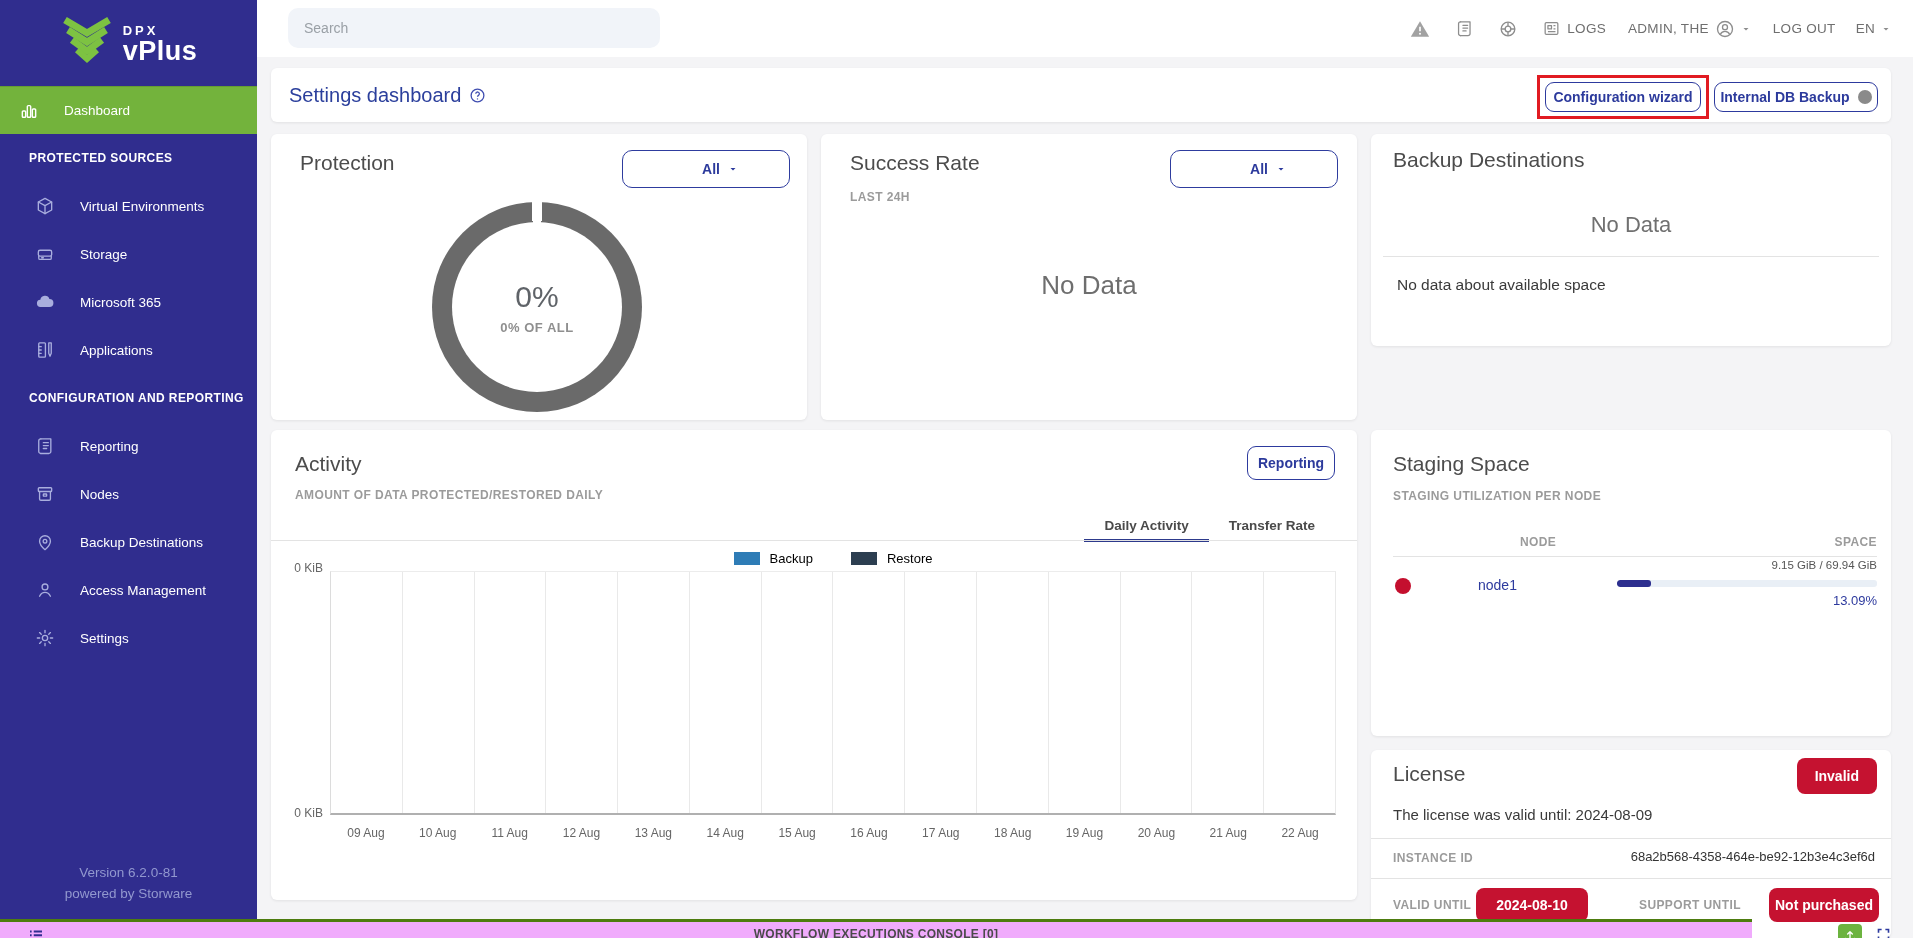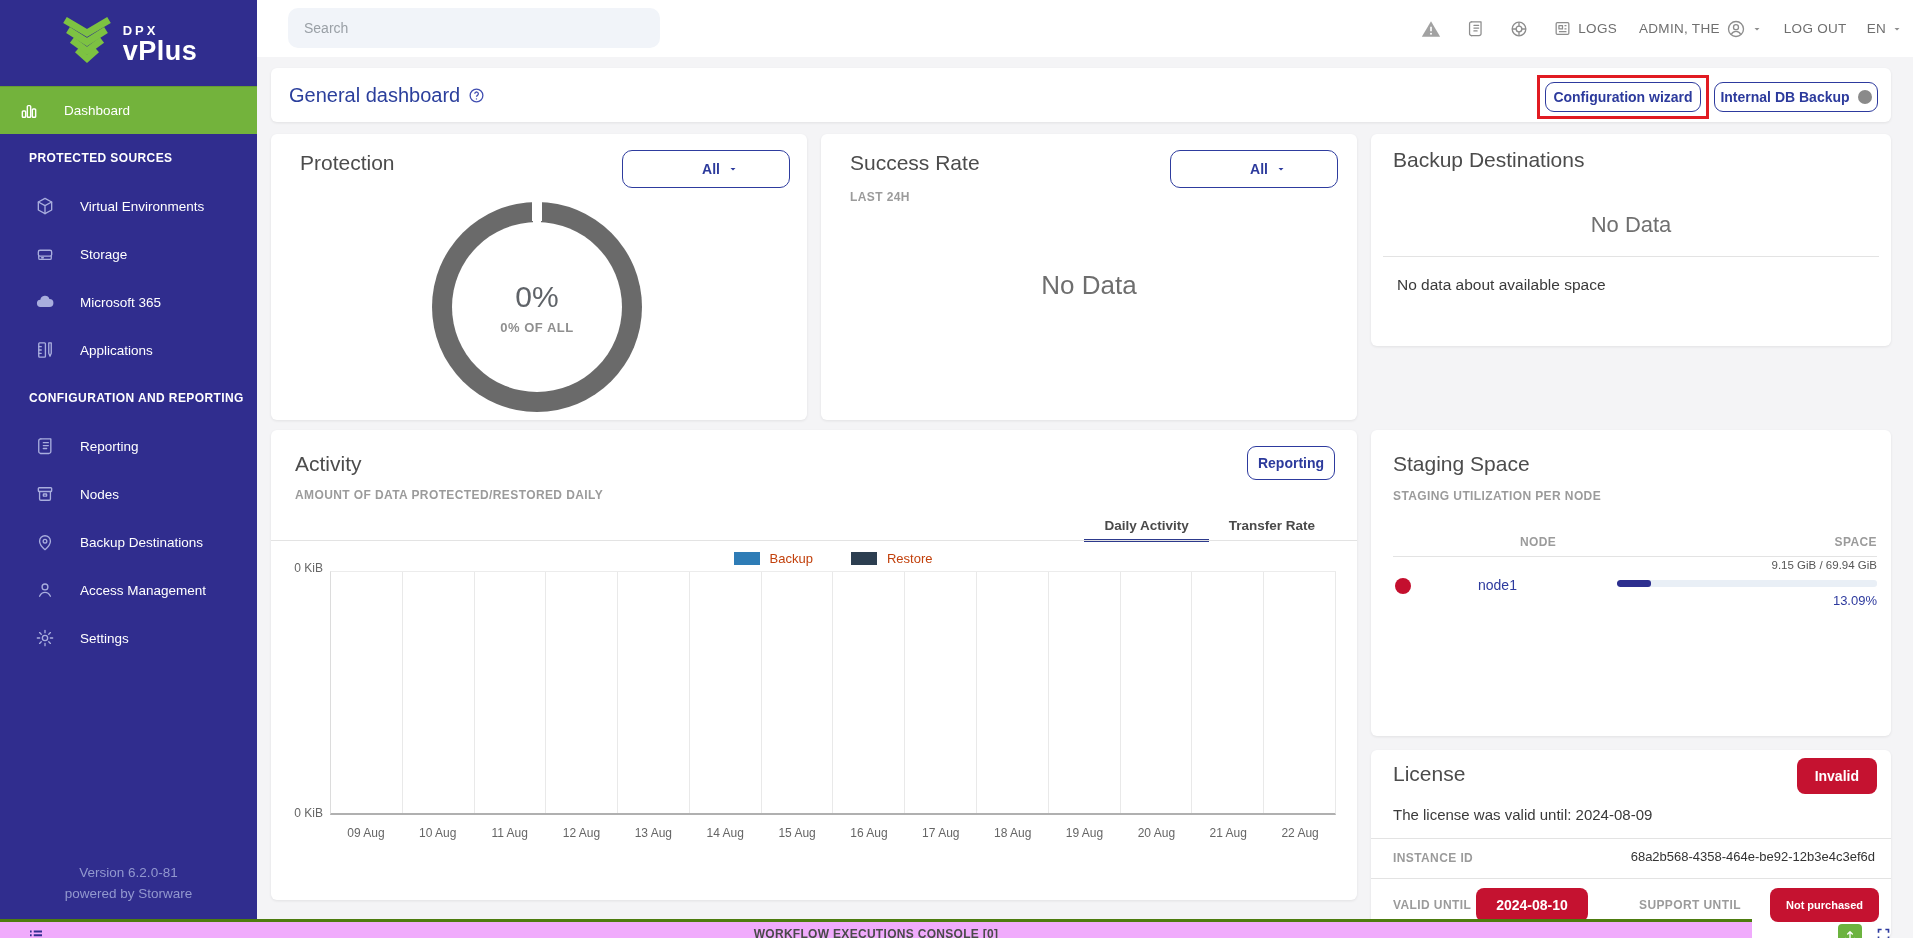--- a/index.html
+++ b/index.html
@@ -4,21 +4,21 @@
 <style>
   * { margin:0; padding:0; box-sizing:border-box; }
   html,body { width:1913px; height:938px; }
   body { font-family:"Liberation Sans","DejaVu Sans",sans-serif; background:#f4f4f6; }
   #app { position:relative; width:1913px; height:938px; overflow:hidden; background:#f4f4f6; }
 
   
   .topbar { position:absolute; left:257px; top:0; width:1656px; height:57px; background:#ffffff; z-index:3; }
   .search-input { position:absolute; left:31px; top:8px; width:372px; height:40px; background:#f1f4f9; border:none; border-radius:10px; padding:0 16px; font-size:14px; color:#444; font-family:inherit; }
   .search-input::placeholder { color:#9aa0a6; }
-  .topbar-right { position:absolute; right:11px; top:0; height:57px; display:flex; align-items:center; color:#6f6f6f; }
+  .topbar-right { position:absolute; right:22px; top:0; height:57px; display:flex; align-items:center; color:#6f6f6f; }
   .tb-item { display:flex; align-items:center; gap:6px; font-size:13.5px; letter-spacing:.3px; cursor:pointer; }
   .tb-ico { display:flex; align-items:center; color:#8d8d8d; }
   .sep { width:24px; }
 
   
   .sidebar { position:absolute; left:0; top:0; width:257px; height:919px; background:#302d8e; z-index:4; color:#fff; }
   .logo-row { height:86px; display:flex; align-items:center; justify-content:center; gap:9px; }
   .logo-text .l1 { font-size:13px; font-weight:bold; letter-spacing:3px; color:#fff; }
   .logo-text .l2 { font-size:27px; font-weight:bold; color:#fff; line-height:26px; letter-spacing:.5px; }
   .side-dashboard { position:absolute; top:86px; left:0; width:257px; height:48px; background:#73b33c; display:flex; align-items:center; cursor:pointer; border-top:1px solid rgba(0,0,0,.12); }
@@ -64,21 +64,21 @@
   .hdiv { position:absolute; height:1px; background:#e3e3e3; }
   .bdest-note { position:absolute; left:26px; top:142px; font-size:15.5px; color:#3a3a3a; }
 
   
   .activity-card { left:271px; top:430px; width:1086px; height:470px; }
   .rep-btn { position:absolute; right:22px; top:16px; width:88px; height:34px; border-radius:9px; }
   .tabs { position:absolute; right:22px; top:80px; display:flex; height:31px; }
   .tab { padding:0 20px; display:flex; align-items:center; font-size:13.5px; font-weight:bold; color:#4a4a4a; cursor:pointer; position:relative; }
   .tab.active::after { content:""; position:absolute; left:0; right:0; bottom:-1px; height:3px; background:#2d3a8c; }
   .tabs-div { position:absolute; left:0; right:0; top:110px; height:1px; background:#e3e3e3; }
-  .legend { position:absolute; left:59px; top:121px; width:1006px; display:flex; align-items:center; justify-content:center; gap:10px; font-size:13px; color:#c2410c; }
+  .legend { position:absolute; left:59px; top:121px; width:1006px; display:flex; align-items:center; justify-content:center; gap:10px; font-size:13px; color:#000000; }
   .swatch { width:26px; height:13px; display:inline-block; }
   .ylab { position:absolute; left:0; width:52px; text-align:right; font-size:12px; color:#666; }
   .plot { position:absolute; left:59px; top:141px; width:1006px; height:244px; display:flex; border-left:1px solid #dcdcdc; border-right:1px solid #e9e9e9; border-top:1px solid #ececec; border-bottom:2px solid #b0b0b0; }
   .plot .col { flex:1; border-right:1px solid #e9e9e9; }
   .plot .col:last-child { border-right:none; }
   .datelabels { position:absolute; left:59px; top:396px; width:1006px; display:flex; }
   .datelabels div { flex:1; text-align:center; font-size:12px; color:#666; }
 
   
   .staging-card { left:1371px; top:430px; width:520px; height:306px; }
@@ -97,21 +97,21 @@
   .badge { background:#c51230; color:#fff; font-weight:bold; border-radius:8px; display:flex; align-items:center; justify-content:center; }
   .lic-status { position:absolute; right:14px; top:8px; height:36px; padding:0 18px; font-size:14px; }
   .lic-msg { position:absolute; left:22px; top:56px; font-size:15px; color:#3a3a3a; }
   .lic-div1 { left:0; right:0; top:88px; }
   .lic-div2 { left:0; right:0; top:128px; }
   .lic-id-label { left:22px; top:101px; }
   .lic-id-val { position:absolute; right:16px; top:99px; font-size:13px; color:#333; }
   .lic-vu-label { left:22px; top:148px; }
   .lic-vu-badge { position:absolute; left:105px; top:138px; width:112px; height:34px; font-size:14px; }
   .lic-su-label { left:268px; top:148px; }
-  .lic-su-badge { position:absolute; right:12px; top:138px; height:34px; padding:0 16px; font-size:11px; }
+  .lic-su-badge { position:absolute; right:12px; top:138px; height:34px; padding:0 6px; font-size:14px; }
 
   
   .console { position:absolute; left:0; top:919px; width:1752px; height:19px; background:#f0abfc; border-top:3px solid #4d7c0f; z-index:10; }
   .console-list-ico { position:absolute; left:27px; top:5px; color:#312e90; cursor:pointer; }
   .console-title { position:absolute; left:0; width:100%; top:5px; text-align:center; font-size:12px; font-weight:bold; color:#4a4a4a; letter-spacing:.3px; cursor:pointer; }
   .console-export { position:absolute; left:1838px; top:2px; width:24px; height:24px; background:#6cb33f; border-radius:4px; display:flex; align-items:center; justify-content:center; cursor:pointer; }
   .console-fullscreen { position:absolute; left:1876px; top:5px; color:#2d3a9e; cursor:pointer; }
 </style>
 </head>
 <body>
@@ -302,21 +302,21 @@
       </div>
 
     <div class="side-version">
       <div>Version 6.2.0-81</div>
       <div>powered by Storware</div>
     </div>
   </div>
 
   <div class="card header-card">
     <div class="page-title">
-      <span>General dashboard</span>
+      <span>Settings dashboard</span>
       <span class="help-ico">
         <svg width="17" height="17" viewBox="0 0 24 24" fill="none" stroke="currentColor" stroke-width="1.8">
             <circle cx="12" cy="12" r="9"></circle>
             <path d="M9.6 9.6a2.5 2.5 0 1 1 4 2c-.9.7-1.6 1.1-1.6 2.2"></path>
             <circle cx="12" cy="16.8" r="1" fill="currentColor" stroke="none"></circle>
           </svg>
       </span>
     </div>
     <div class="red-box"></div>
     <button class="btn cfg-btn">Configuration wizard</button>

